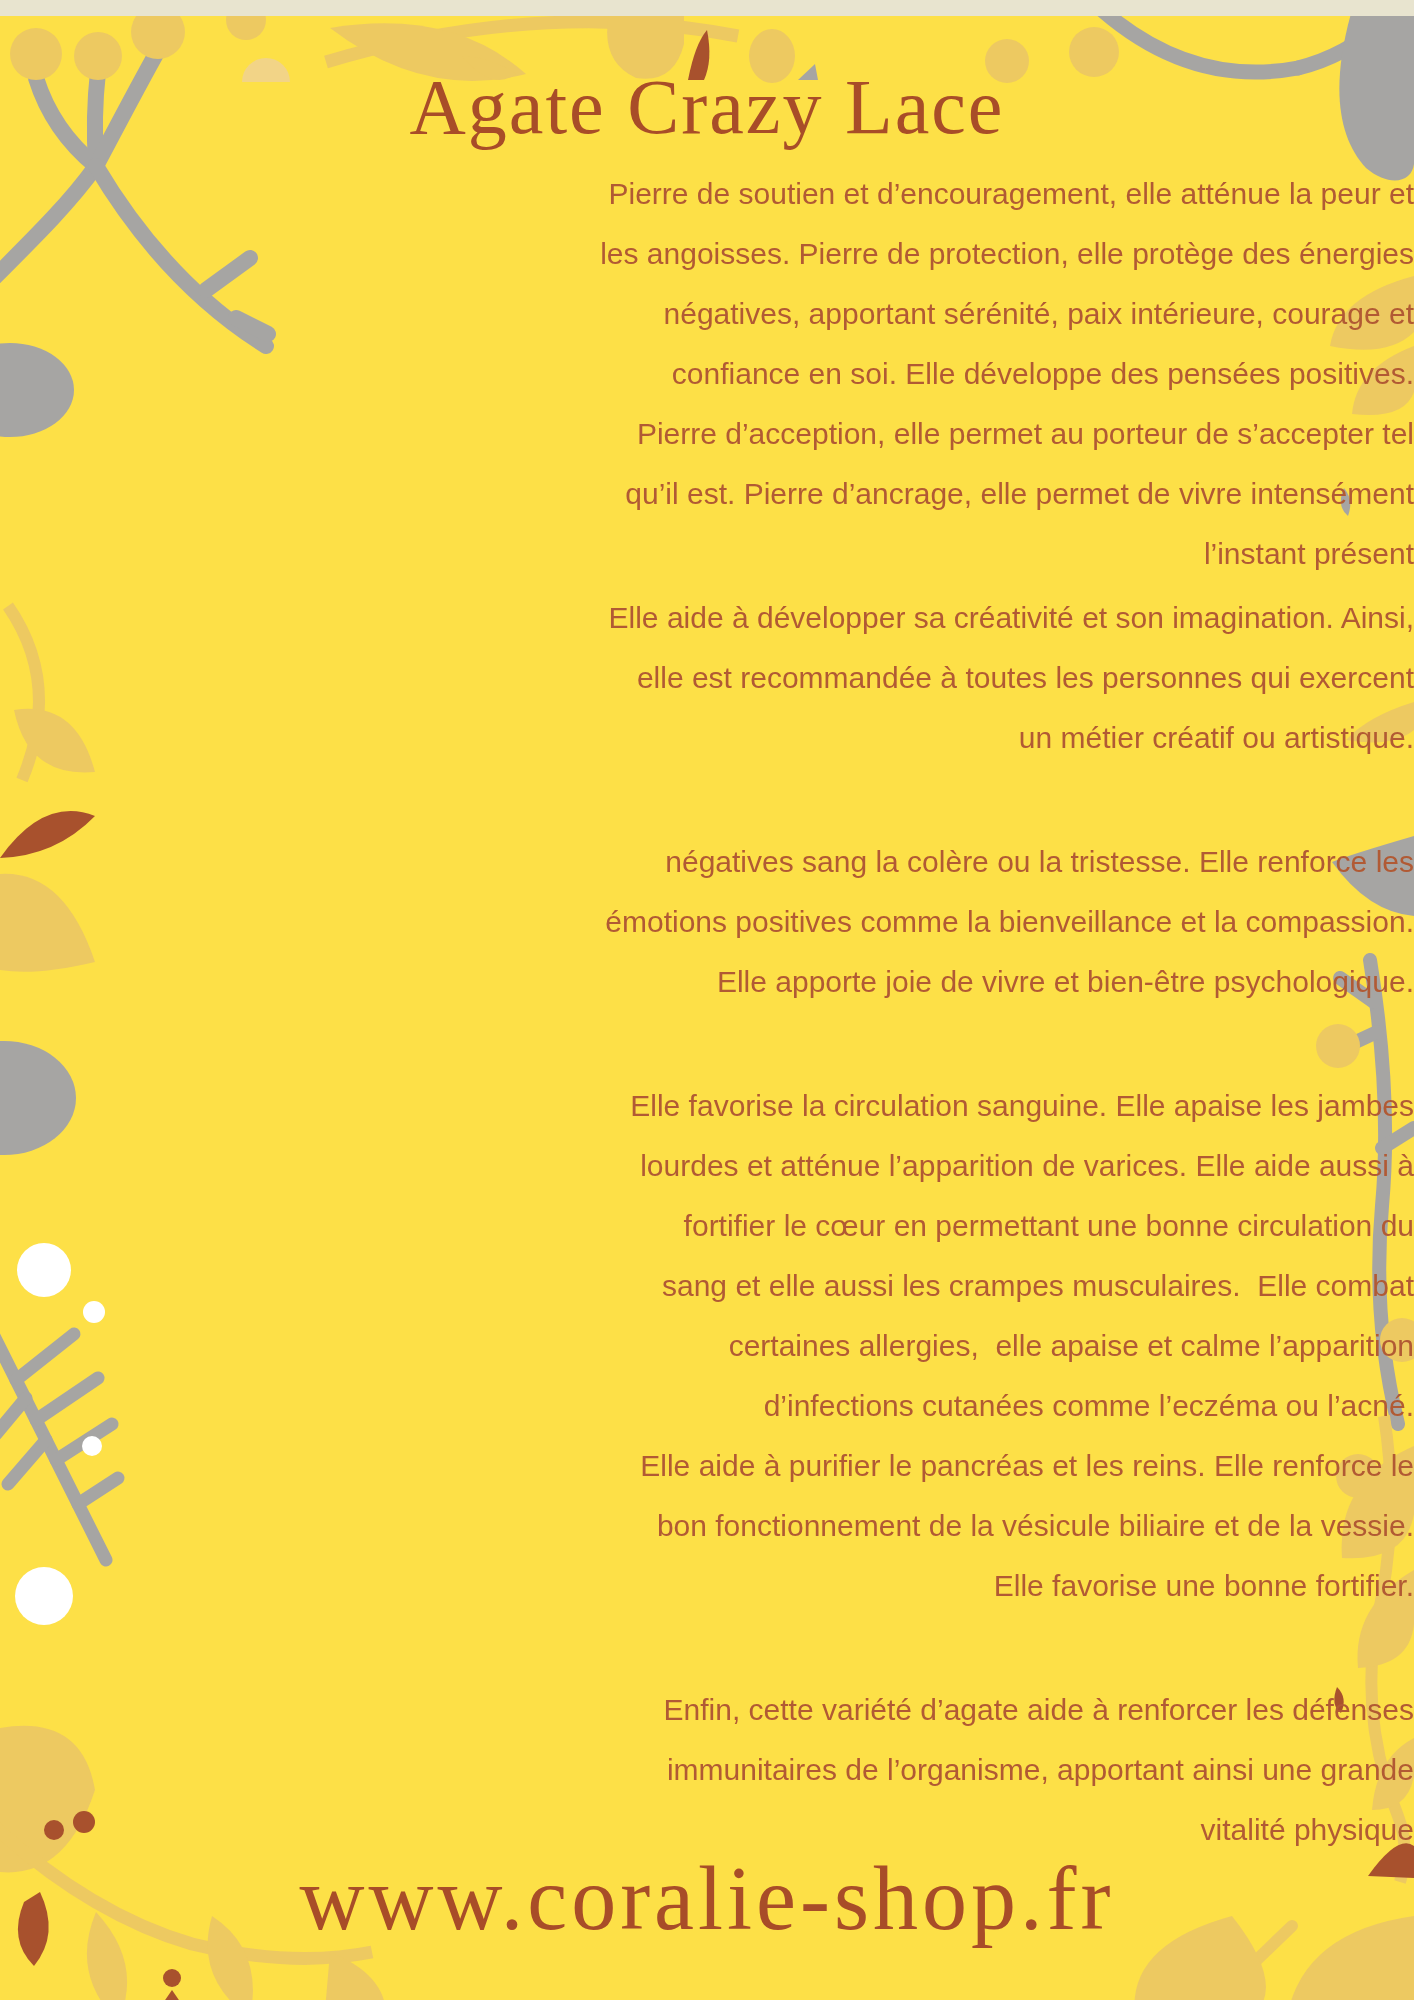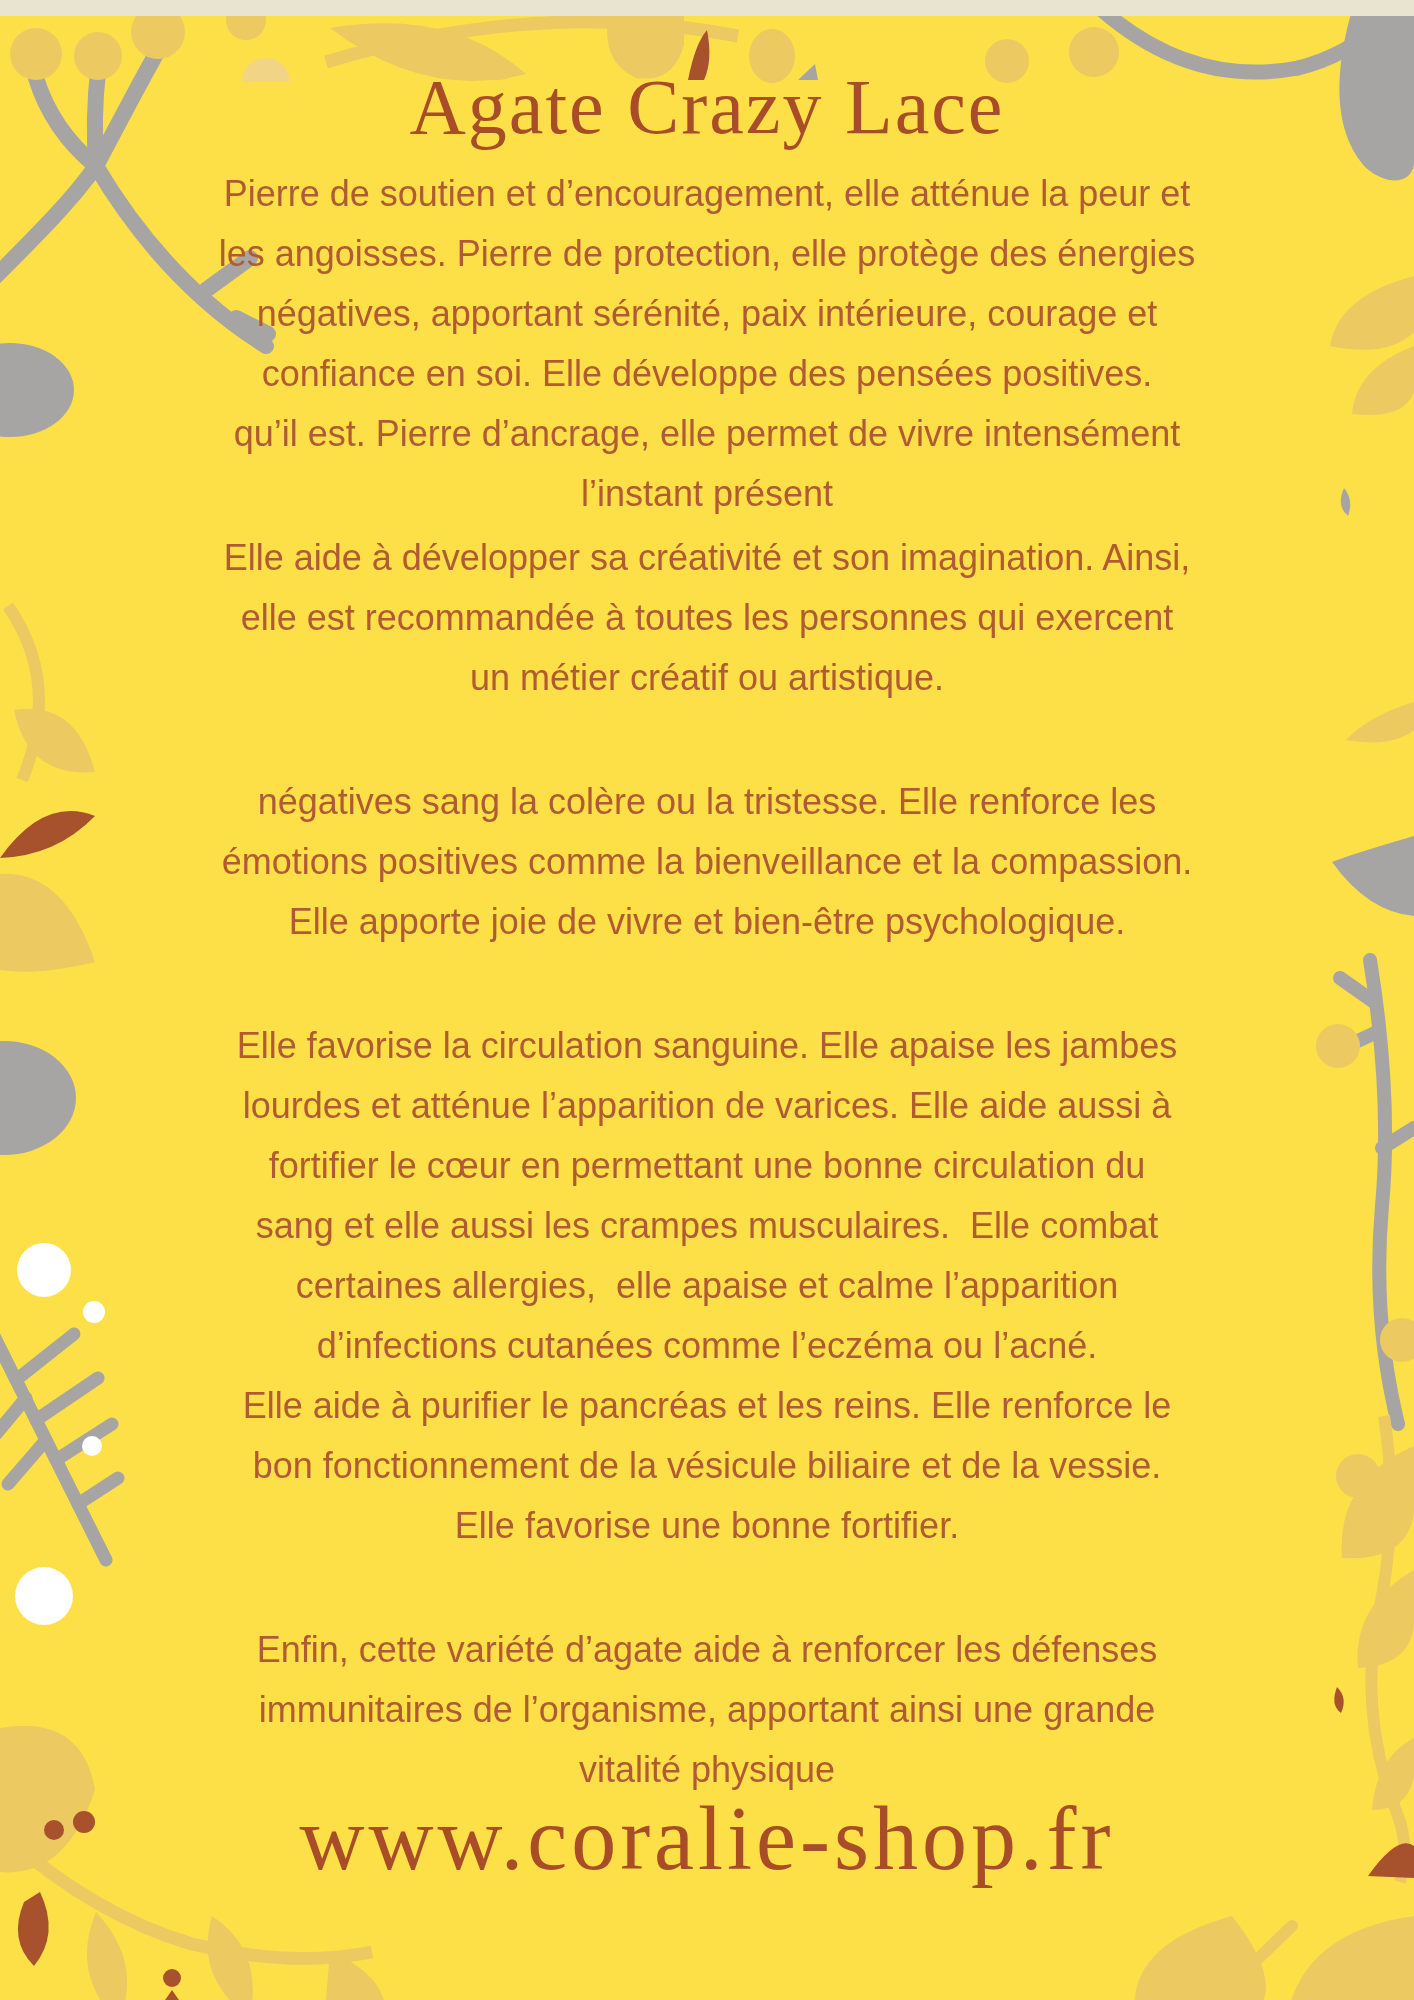--- a/index.html
+++ b/index.html
@@ -14,21 +14,21 @@
   svg.decor{position:absolute;left:0;top:0;width:1414px;height:2000px;z-index:0;pointer-events:none;}
   .card{position:relative;z-index:1;text-align:center;padding-top:50px;}
   h1.title{
     margin:0;
     font-family:"Liberation Serif",serif;
     font-weight:normal;
     font-size:78px;line-height:82px;
     letter-spacing:2px;
     color:#a84d28;
   }
-  .body-text{margin-top:16px;color:#b15a34;font-size:36px;}
+  .body-text{margin-top:16px;color:#b15a34;font-size:30px;text-align:right;}
   .para{margin:0;}
   .para .line{line-height:60px;white-space:pre;}
   .para-creativite{margin-top:4px;}
   .para-gap{margin-top:64px;}
   .footer-url{
     margin-top:-6px;
     font-family:Liberation Serif, serif;
     font-size:90px;line-height:90px;
     letter-spacing:4px;
     color:#a84d28;
@@ -165,20 +165,21 @@
 
   <div class="card">
     <h1 class="title">Agate Crazy Lace</h1>
 
     <div class="body-text">
       <div class="para">
         <div class="line">Pierre de soutien et d’encouragement, elle atténue la peur et</div>
         <div class="line">les angoisses. Pierre de protection, elle protège des énergies</div>
         <div class="line">négatives, apportant sérénité, paix intérieure, courage et</div>
         <div class="line">confiance en soi. Elle développe des pensées positives.</div>
+        <div class="line">Pierre d’acception, elle permet au porteur de s’accepter tel</div>
         <div class="line">qu’il est. Pierre d’ancrage, elle permet de vivre intensément</div>
         <div class="line">l’instant présent</div>
       </div>
 
       <div class="para para-creativite">
         <div class="line">Elle aide à développer sa créativité et son imagination. Ainsi,</div>
         <div class="line">elle est recommandée à toutes les personnes qui exercent</div>
         <div class="line">un métier créatif ou artistique.</div>
       </div>
 

